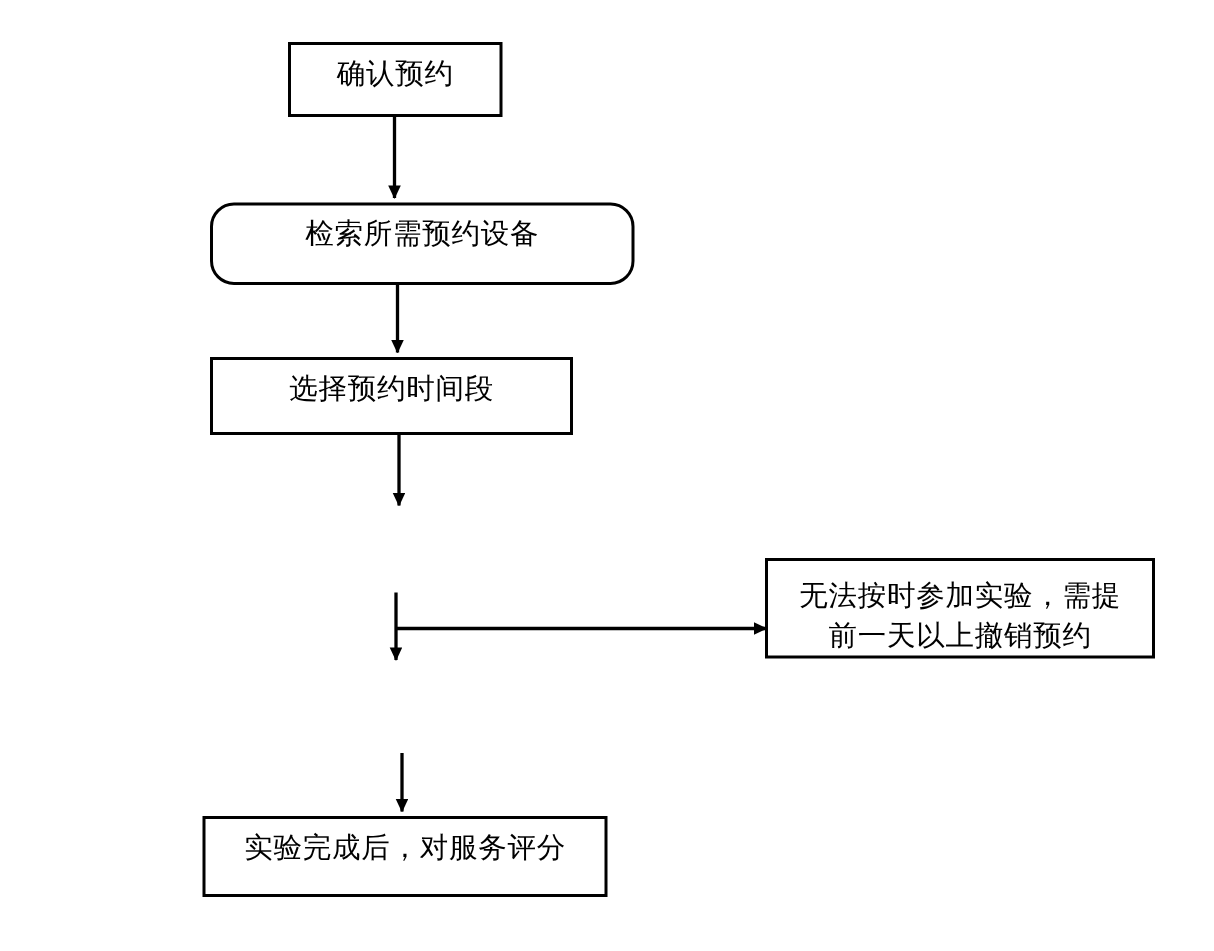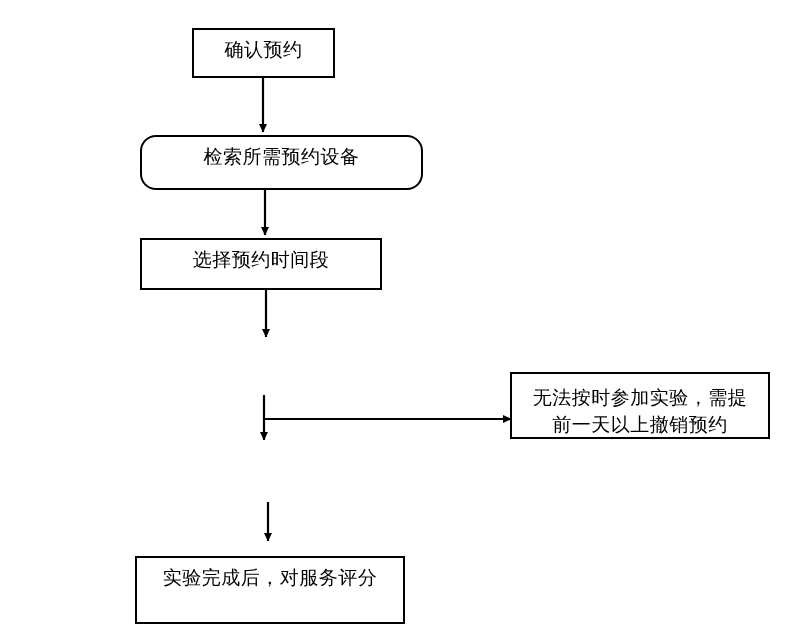--- a/index.html
+++ b/index.html
@@ -82,21 +82,21 @@
   <div class="node-box" style="left:140px; top:135px; width:283px; height:55px;border-radius:16px;">
     <span class="node-label">检索所需预约设备</span>
   </div>
 
   <div class="node-box" style="left:140px; top:238px; width:242px; height:52px;">
     <span class="node-label">选择预约时间段</span>
   </div>
 
 
 
-  <div class="node-box" style="left:135px; top:556px; width:270px; height:68px;">
+  <div class="node-box" style="left:135px; top:544px; width:270px; height:54px;">
     <span class="node-label">实验完成后，对服务评分</span>
   </div>
 
   <div class="node-box" style="left:491px; top:372px; width:260px; height:67px;margin-left:19px;">
     <span class="node-label two-line">无法按时参加实验，需提
 前一天以上撤销预约</span>
   </div>
 
 </div>
 

